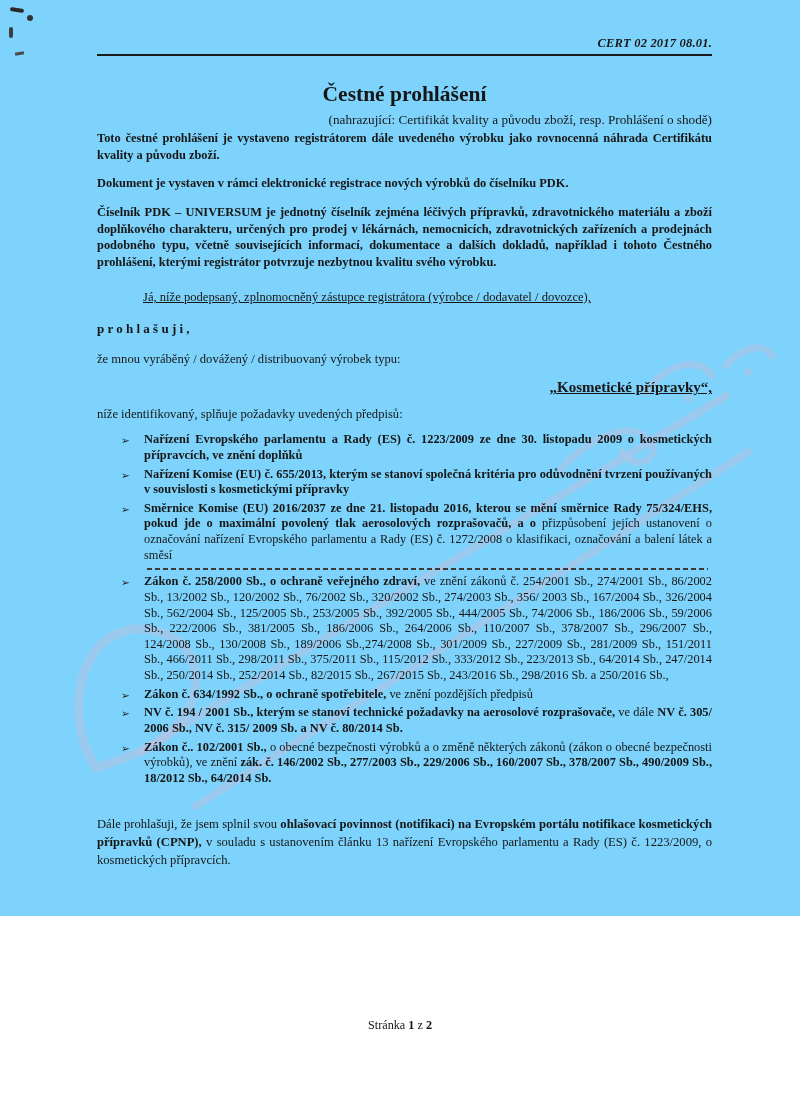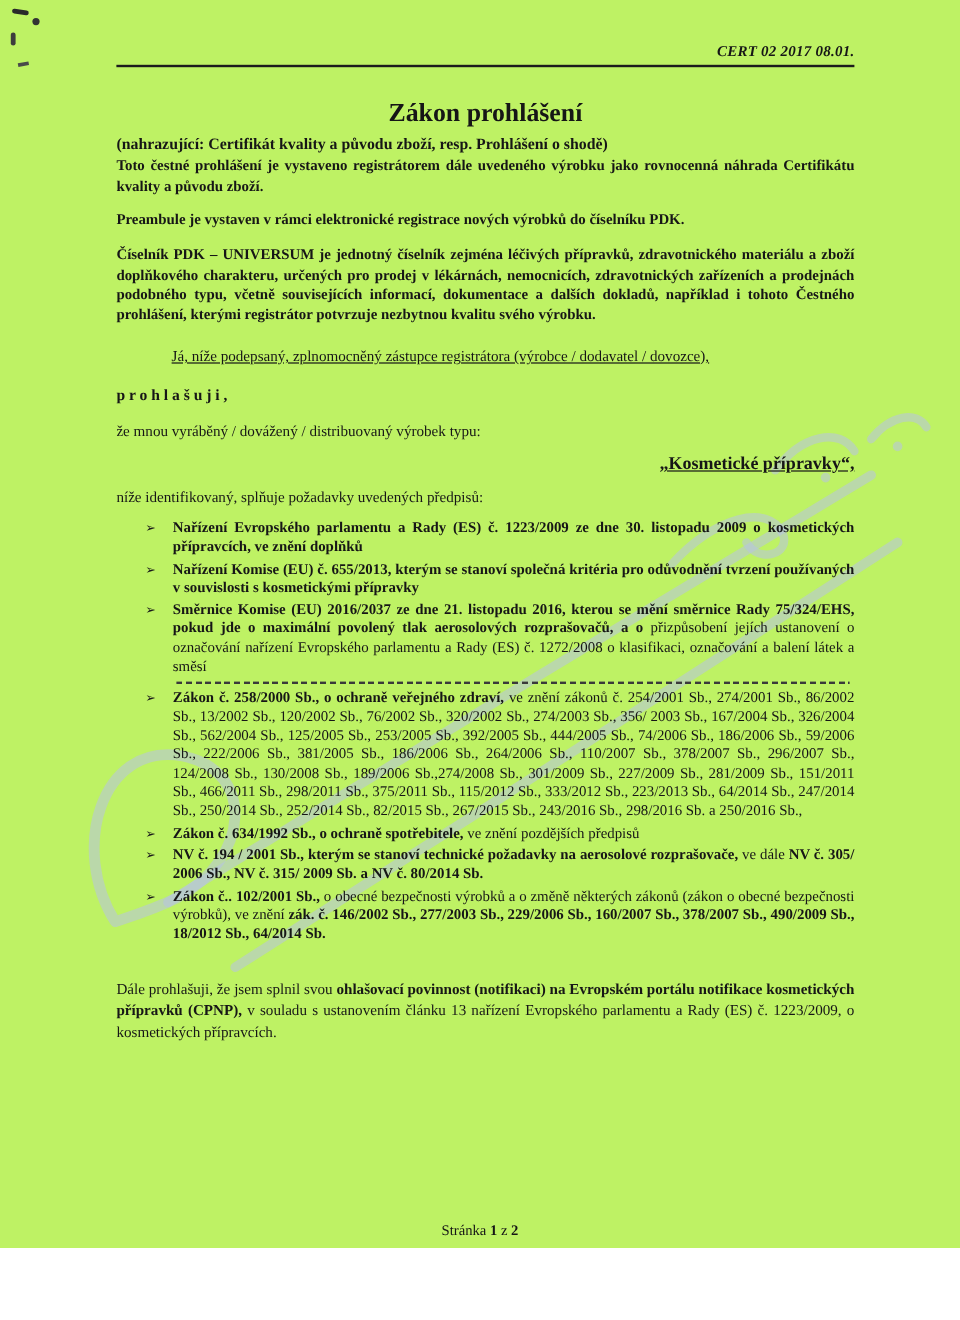--- a/index.html
+++ b/index.html
@@ -3,28 +3,28 @@
 <meta charset="utf-8">
 <style>
   html,body{margin:0;padding:0;}
   body{
     width:800px;height:1100px;
     background:#ffffff;
     font-family:"Liberation Serif", serif;
     color:#161616;
     overflow:hidden;
   }
-  .sheet{position:relative;width:800px;height:1040px;background:#bef264;}
+  .sheet{position:relative;width:800px;height:916px;background:#7dd3fc;}
   .watermark{position:absolute;left:0;top:0;width:800px;height:1100px;z-index:0;pointer-events:none;}
   .speck{position:absolute;background:#2a2a2a;z-index:2;}
   .content{position:relative;z-index:1;padding:36px 88px 0 97px;}
   .hdr-code{text-align:right;font-style:italic;font-weight:700;font-size:12.5px;letter-spacing:.2px;}
   .hdr-rule{border-bottom:2px solid #1c1c1c;margin-top:3px;}
   .title{text-align:center;font-weight:700;font-size:21.5px;margin-top:26px;}
-  .subtitle{text-align:left;font-weight:700;font-size:13.2px;margin-top:5px;}
+  .subtitle{text-align:right;font-weight:400;font-size:13.2px;margin-top:5px;}
   .pre-h{font-weight:700;font-size:15px;margin-top:28px;}
   .pre-p{font-weight:700;font-size:12.4px;line-height:1.33;text-align:justify;margin-top:2px;}
   .intro{margin-top:20px;font-size:12.6px;text-indent:46px;text-decoration:underline;}
   .verb{text-align:left;font-weight:700;font-size:13px;margin-top:16px;}
   .pline{margin-top:15px;font-size:12.6px;}
   .pname{text-align:right;font-weight:700;font-size:15px;text-decoration:underline;margin-top:12px;}
   .cline{margin-top:11px;font-size:12.6px;}
   .list{margin-top:10px;}
   .li{display:flex;margin-top:3px;font-size:12.4px;line-height:1.26;}
   .li .bullet{flex:0 0 16px;margin-left:24px;margin-right:7px;font-family:"DejaVu Sans",sans-serif;font-size:10.5px;padding-top:2px;color:#1a1a1a;}
@@ -56,25 +56,25 @@
       <circle cx="688" cy="398" r="4" fill="#b6c3e4" fill-opacity="0.55" stroke="none"></circle>
       <circle cx="748" cy="372" r="4" fill="#b6c3e4" fill-opacity="0.55" stroke="none"></circle>
     </g>
   </svg>
 
   <div class="content">
 
     <div class="hdr-code">CERT 02 2017 08.01.</div>
     <div class="hdr-rule"></div>
 
-    <div class="title">Zákon prohlášení</div>
+    <div class="title">Čestné prohlášení</div>
     <div class="subtitle">(nahrazující: Certifikát kvality a původu zboží, resp. Prohlášení o shodě)</div>
 
     <p class="pre-p">Toto čestné prohlášení je vystaveno registrátorem dále uvedeného výrobku jako rovnocenná náhrada Certifikátu kvality a původu zboží.</p>
-    <p class="pre-p">Preambule je vystaven v rámci elektronické registrace nových výrobků do číselníku PDK.</p>
+    <p class="pre-p">Dokument je vystaven v rámci elektronické registrace nových výrobků do číselníku PDK.</p>
     <p class="pre-p">Číselník PDK – UNIVERSUM je jednotný číselník zejména léčivých přípravků, zdravotnického materiálu a zboží doplňkového charakteru, určených pro prodej v lékárnách, nemocnicích, zdravotnických zařízeních a prodejnách podobného typu, včetně souvisejících informací, dokumentace a dalších dokladů, například i tohoto Čestného prohlášení, kterými registrátor potvrzuje nezbytnou kvalitu svého výrobku.</p>
 
     <div class="intro">Já, níže podepsaný, zplnomocněný zástupce registrátora (výrobce / dodavatel / dovozce),</div>
     <div class="verb">p r o h l a š u j i ,</div>
     <div class="pline">že mnou vyráběný / dovážený  / distribuovaný výrobek typu:</div>
     <div class="pname">„Kosmetické přípravky“,</div>
     <div class="cline">níže identifikovaný, splňuje požadavky uvedených předpisů:</div>
 
     <div class="list">
 

